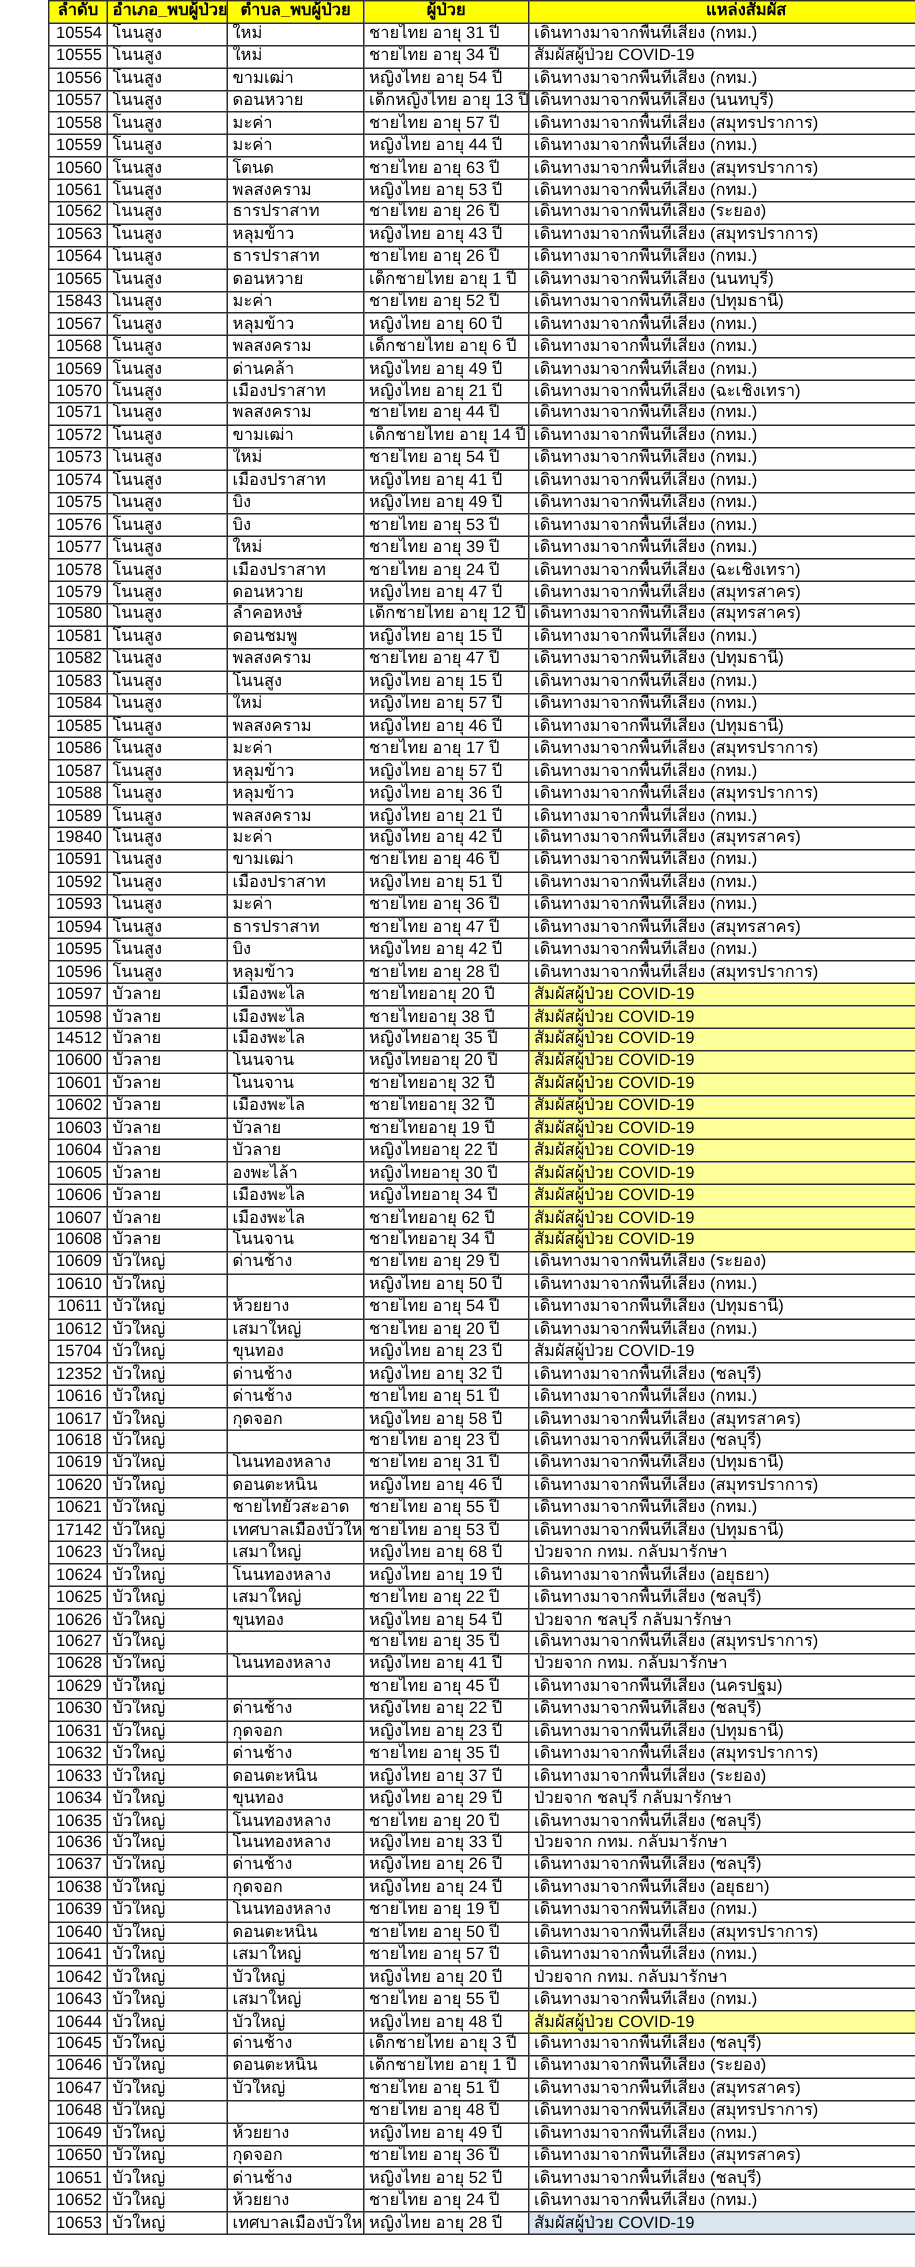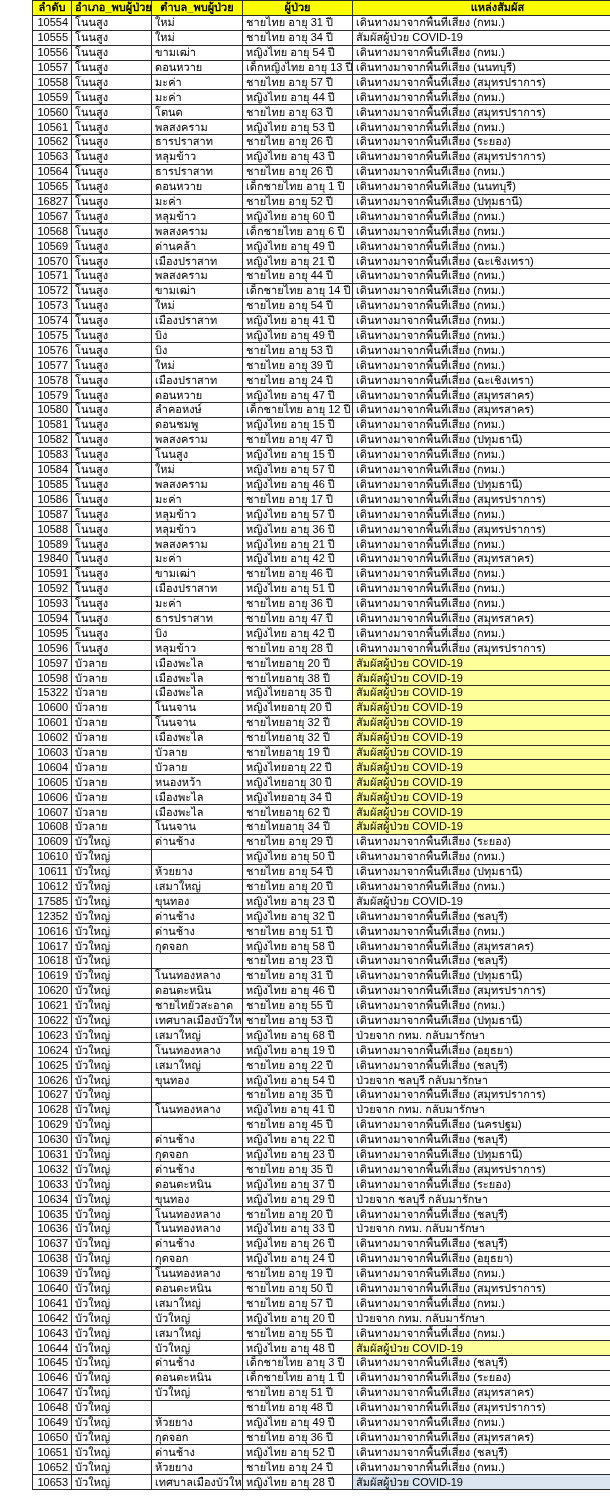--- a/index.html
+++ b/index.html
@@ -136,21 +136,21 @@
           <td>เดินทางมาจากพื้นที่เสี่ยง (กทม.)</td>
         </tr>
         <tr>
           <td class="num">10565</td>
           <td>โนนสูง</td>
           <td>ดอนหวาย</td>
           <td>เด็กชายไทย อายุ 1 ปี</td>
           <td>เดินทางมาจากพื้นที่เสี่ยง (นนทบุรี)</td>
         </tr>
         <tr>
-          <td class="num">16827</td>
+          <td class="num">15843</td>
           <td>โนนสูง</td>
           <td>มะค่า</td>
           <td>ชายไทย อายุ 52 ปี</td>
           <td>เดินทางมาจากพื้นที่เสี่ยง (ปทุมธานี)</td>
         </tr>
         <tr>
           <td class="num">10567</td>
           <td>โนนสูง</td>
           <td>หลุมข้าว</td>
           <td>หญิงไทย อายุ 60 ปี</td>
@@ -367,21 +367,21 @@
           <td class="hl-yellow">สัมผัสผู้ป่วย COVID-19</td>
         </tr>
         <tr>
           <td class="num">10598</td>
           <td>บัวลาย</td>
           <td>เมืองพะไล</td>
           <td>ชายไทยอายุ 38 ปี</td>
           <td class="hl-yellow">สัมผัสผู้ป่วย COVID-19</td>
         </tr>
         <tr>
-          <td class="num">15322</td>
+          <td class="num">14512</td>
           <td>บัวลาย</td>
           <td>เมืองพะไล</td>
           <td>หญิงไทยอายุ 35 ปี</td>
           <td class="hl-yellow">สัมผัสผู้ป่วย COVID-19</td>
         </tr>
         <tr>
           <td class="num">10600</td>
           <td>บัวลาย</td>
           <td>โนนจาน</td>
           <td>หญิงไทยอายุ 20 ปี</td>
@@ -411,21 +411,21 @@
         <tr>
           <td class="num">10604</td>
           <td>บัวลาย</td>
           <td>บัวลาย</td>
           <td>หญิงไทยอายุ 22 ปี</td>
           <td class="hl-yellow">สัมผัสผู้ป่วย COVID-19</td>
         </tr>
         <tr>
           <td class="num">10605</td>
           <td>บัวลาย</td>
-          <td>หนองหว้า</td>
+          <td>องพะไล้า</td>
           <td>หญิงไทยอายุ 30 ปี</td>
           <td class="hl-yellow">สัมผัสผู้ป่วย COVID-19</td>
         </tr>
         <tr>
           <td class="num">10606</td>
           <td>บัวลาย</td>
           <td>เมืองพะไล</td>
           <td>หญิงไทยอายุ 34 ปี</td>
           <td class="hl-yellow">สัมผัสผู้ป่วย COVID-19</td>
         </tr>
@@ -465,21 +465,21 @@
           <td>เดินทางมาจากพื้นที่เสี่ยง (ปทุมธานี)</td>
         </tr>
         <tr>
           <td class="num">10612</td>
           <td>บัวใหญ่</td>
           <td>เสมาใหญ่</td>
           <td>ชายไทย อายุ 20 ปี</td>
           <td>เดินทางมาจากพื้นที่เสี่ยง (กทม.)</td>
         </tr>
         <tr>
-          <td class="num">17585</td>
+          <td class="num">15704</td>
           <td>บัวใหญ่</td>
           <td>ขุนทอง</td>
           <td>หญิงไทย อายุ 23 ปี</td>
           <td>สัมผัสผู้ป่วย COVID-19</td>
         </tr>
         <tr>
           <td class="num">12352</td>
           <td>บัวใหญ่</td>
           <td>ด่านช้าง</td>
           <td>หญิงไทย อายุ 32 ปี</td>
@@ -521,21 +521,21 @@
           <td>เดินทางมาจากพื้นที่เสี่ยง (สมุทรปราการ)</td>
         </tr>
         <tr>
           <td class="num">10621</td>
           <td>บัวใหญ่</td>
           <td>ชายไทยัวสะอาด</td>
           <td>ชายไทย อายุ 55 ปี</td>
           <td>เดินทางมาจากพื้นที่เสี่ยง (กทม.)</td>
         </tr>
         <tr>
-          <td class="num">10622</td>
+          <td class="num">17142</td>
           <td>บัวใหญ่</td>
           <td>เทศบาลเมืองบัวใหญ่</td>
           <td>ชายไทย อายุ 53 ปี</td>
           <td>เดินทางมาจากพื้นที่เสี่ยง (ปทุมธานี)</td>
         </tr>
         <tr>
           <td class="num">10623</td>
           <td>บัวใหญ่</td>
           <td>เสมาใหญ่</td>
           <td>หญิงไทย อายุ 68 ปี</td>

